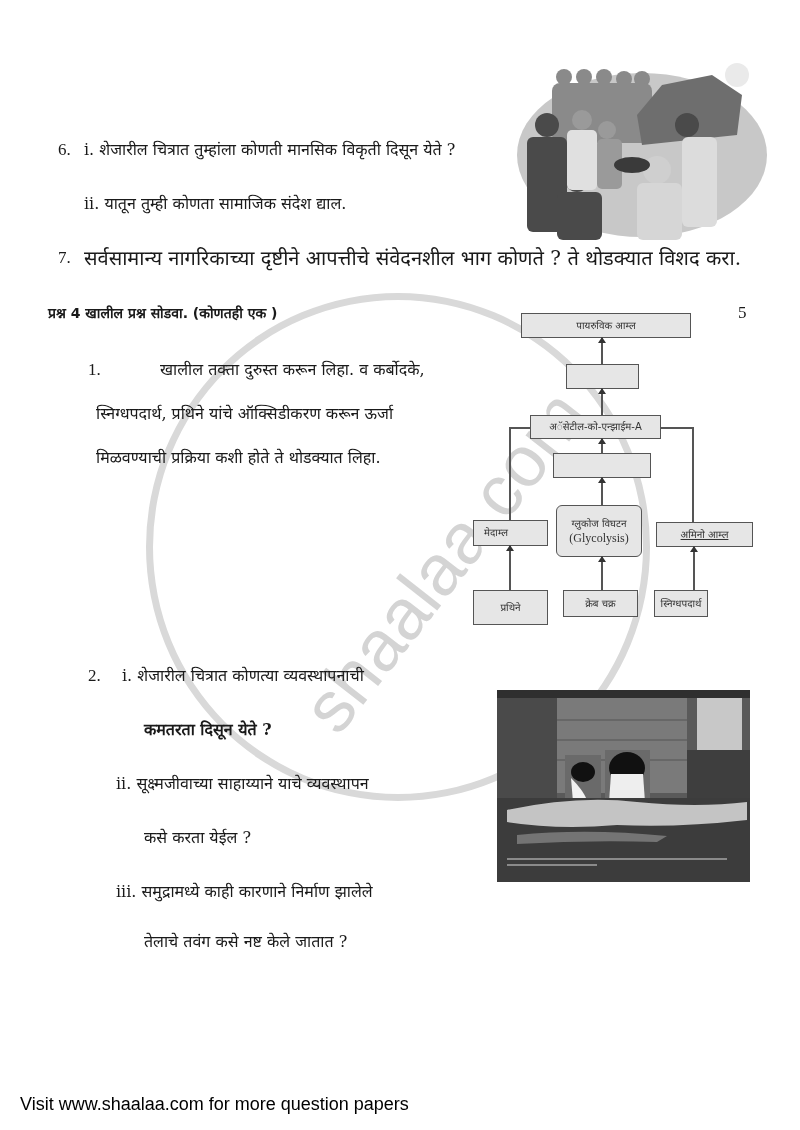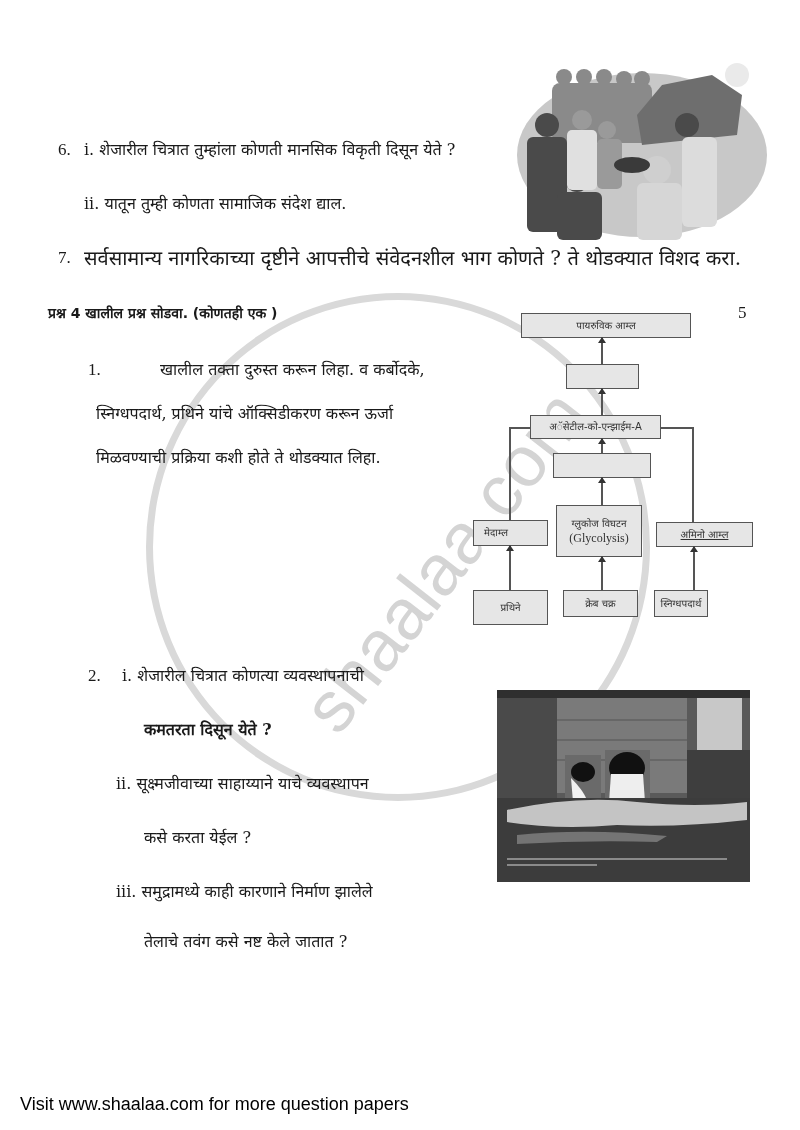--- a/index.html
+++ b/index.html
@@ -95,21 +95,21 @@
   <div class="hline" style="left:509px;top:427px;width:21px;"></div>
   <div class="vline" style="left:509px;top:427px;height:93px;"></div>
   <div class="hline" style="left:661px;top:427px;width:32px;"></div>
   <div class="vline" style="left:692px;top:427px;height:95px;"></div>
 
   <div class="box" style="left:553px;top:453px;width:98px;height:25px;"></div>
   <div class="vline" style="left:601px;top:478px;height:27px;"></div>
   <div class="arrow" style="left:598px;top:477px;"></div>
 
   <div class="box" style="left:473px;top:520px;width:75px;height:26px;justify-content:flex-start;padding-left:10px;">मेदाम्ल</div>
-  <div class="box" style="left:556px;top:505px;width:86px;height:52px;flex-direction:column;">
+  <div class="box" style="left:556px;top:505px;width:86px;height:52px;flex-direction:column;border-radius:6px;">
     <span>ग्लुकोज विघटन</span>
     <span style="font-family:'Liberation Serif',serif;font-size:12px;">(Glycolysis)</span>
   </div>
   <div class="box" style="left:656px;top:522px;width:97px;height:25px;text-decoration:underline;">अमिनो आम्ल</div>
 
   <div class="vline" style="left:509px;top:546px;height:44px;"></div>
   <div class="arrow" style="left:506px;top:545px;"></div>
   <div class="vline" style="left:601px;top:557px;height:33px;"></div>
   <div class="arrow" style="left:598px;top:556px;"></div>
   <div class="vline" style="left:693px;top:547px;height:43px;"></div>

